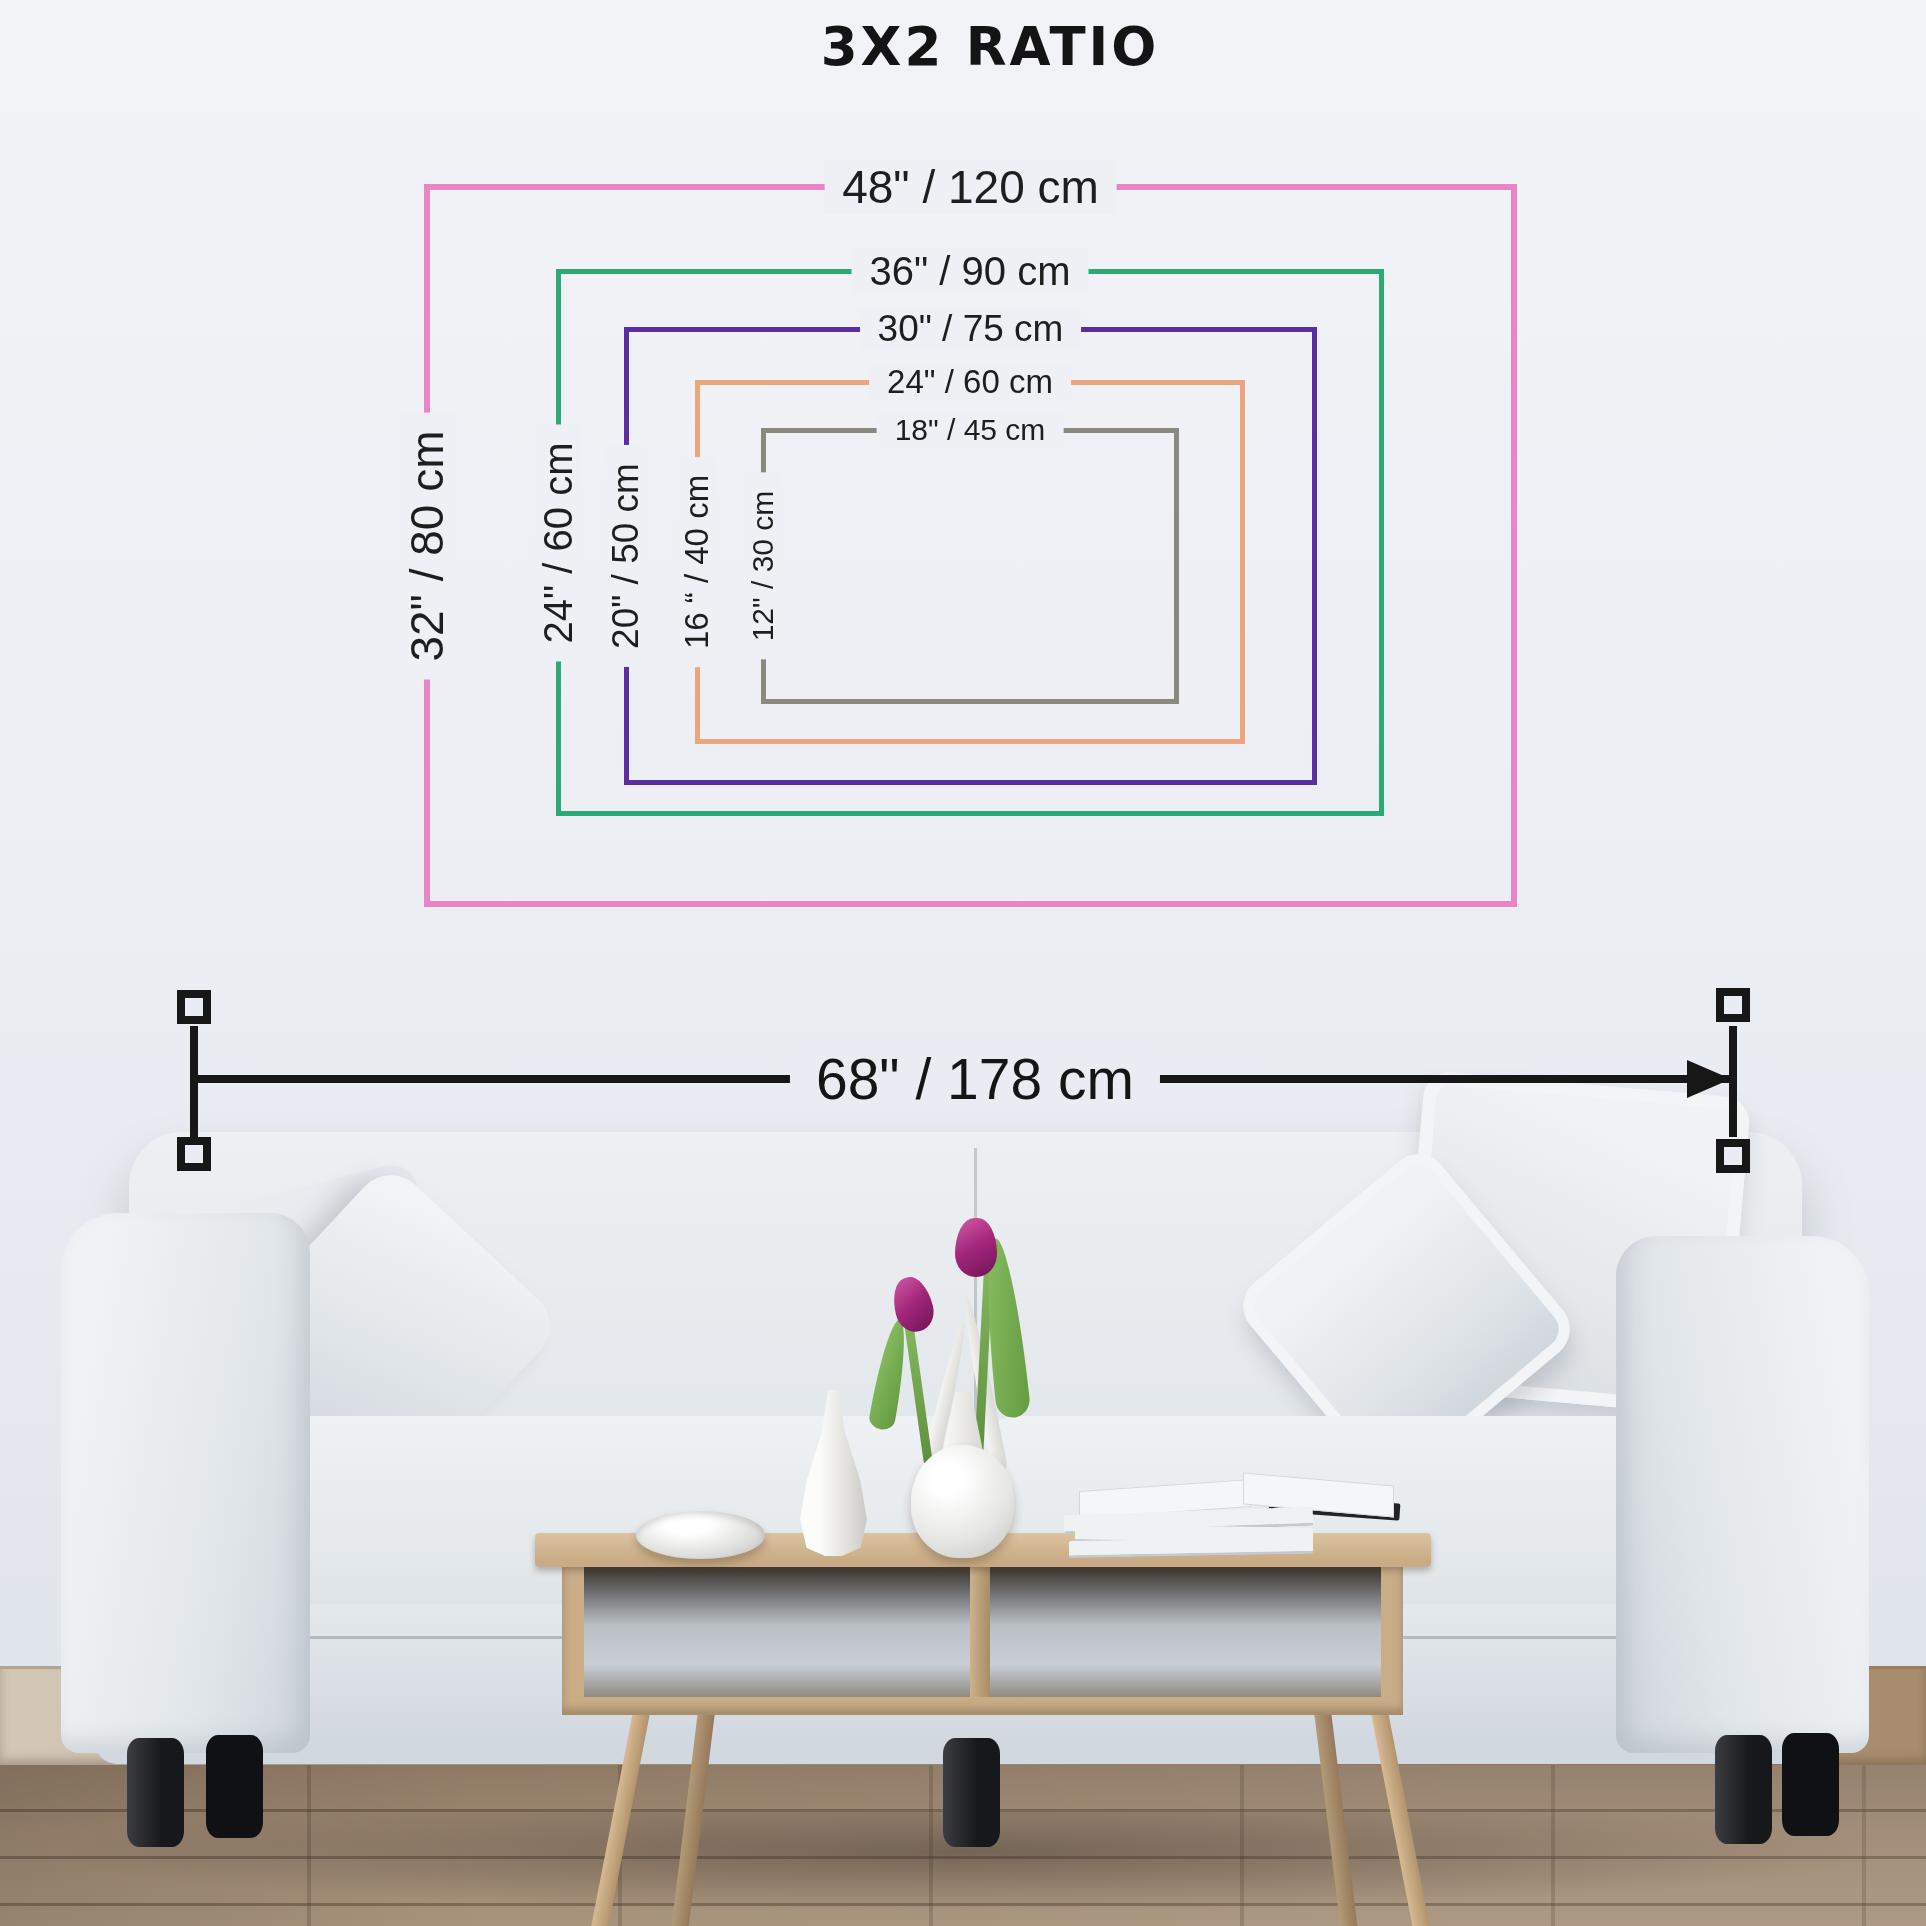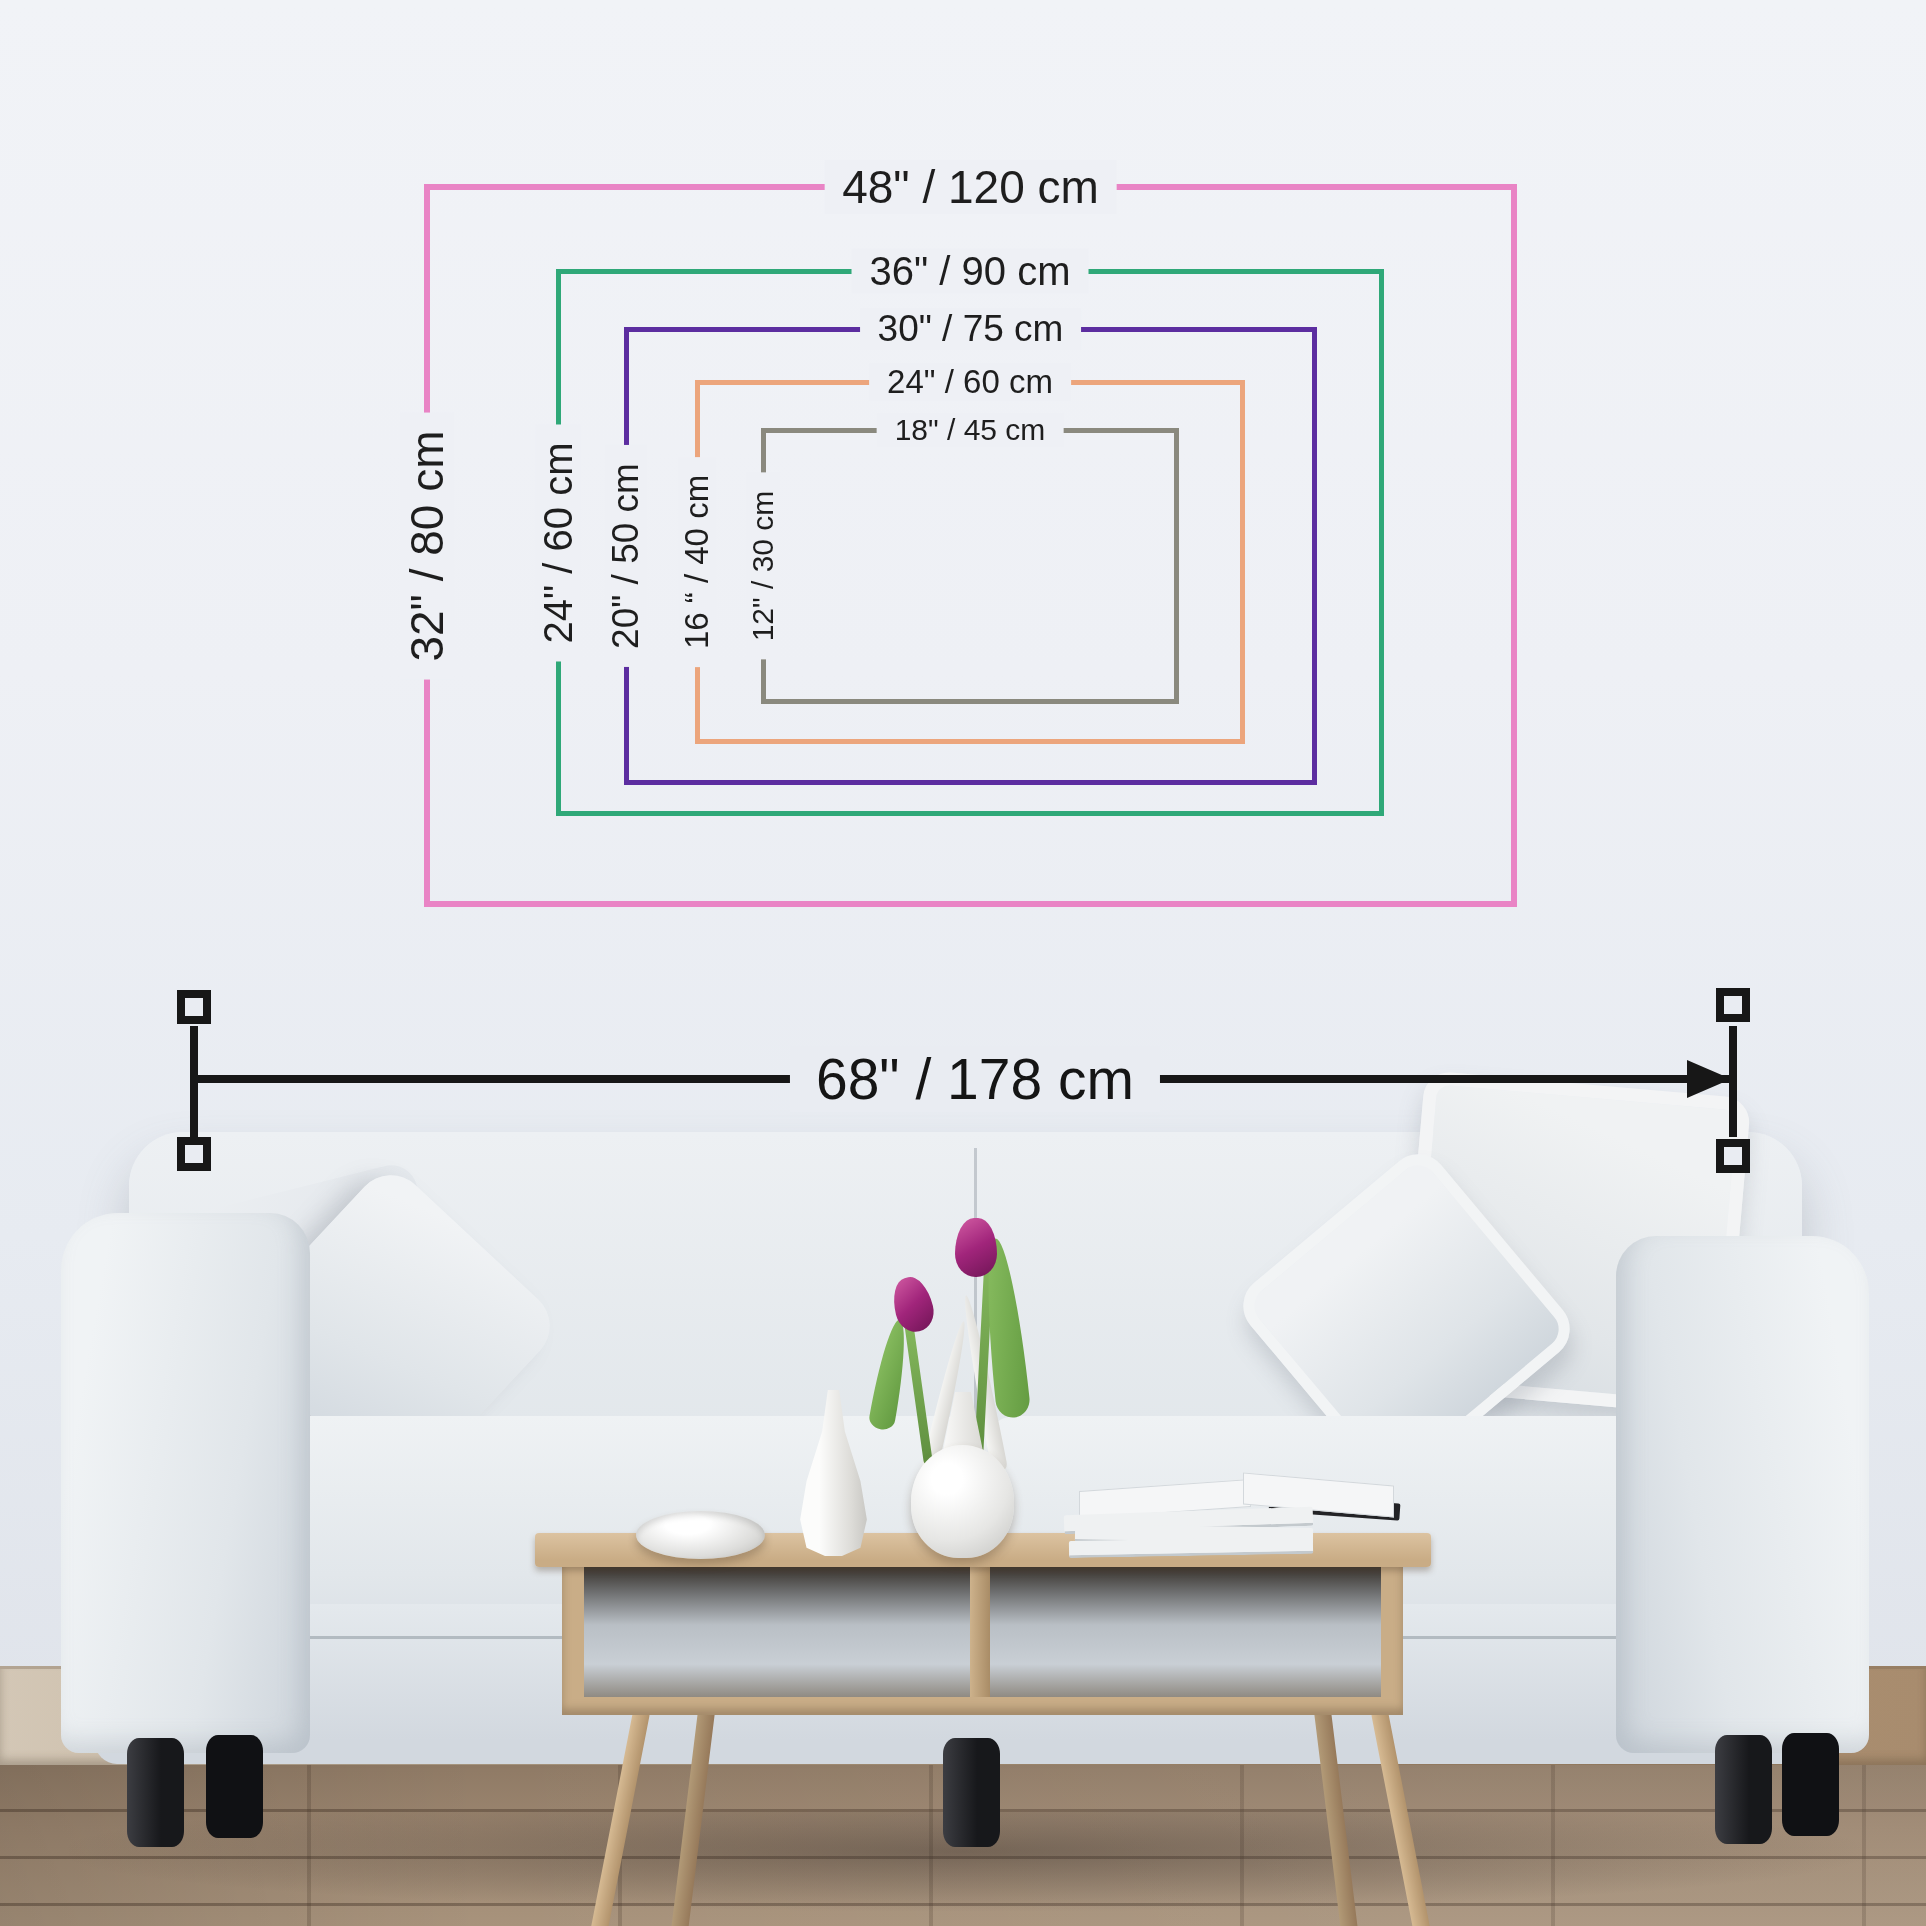--- a/index.html
+++ b/index.html
@@ -219,15 +219,16 @@
     <div class="m-arrow"></div>
     <div class="m-vline" style="left:190px;"></div>
     <div class="m-vline" style="left:1729px;"></div>
     <div class="handle" style="left:177px;top:990px;"></div>
     <div class="handle" style="left:177px;top:1137px;"></div>
     <div class="handle" style="left:1716px;top:988px;"></div>
     <div class="handle" style="left:1716px;top:1139px;"></div>
     <div class="m-label">68" / 178 cm</div>
   </div>
 
+  <div class="title">3X2 RATIO</div>
 
 </div>
 
 
 </body></html>

